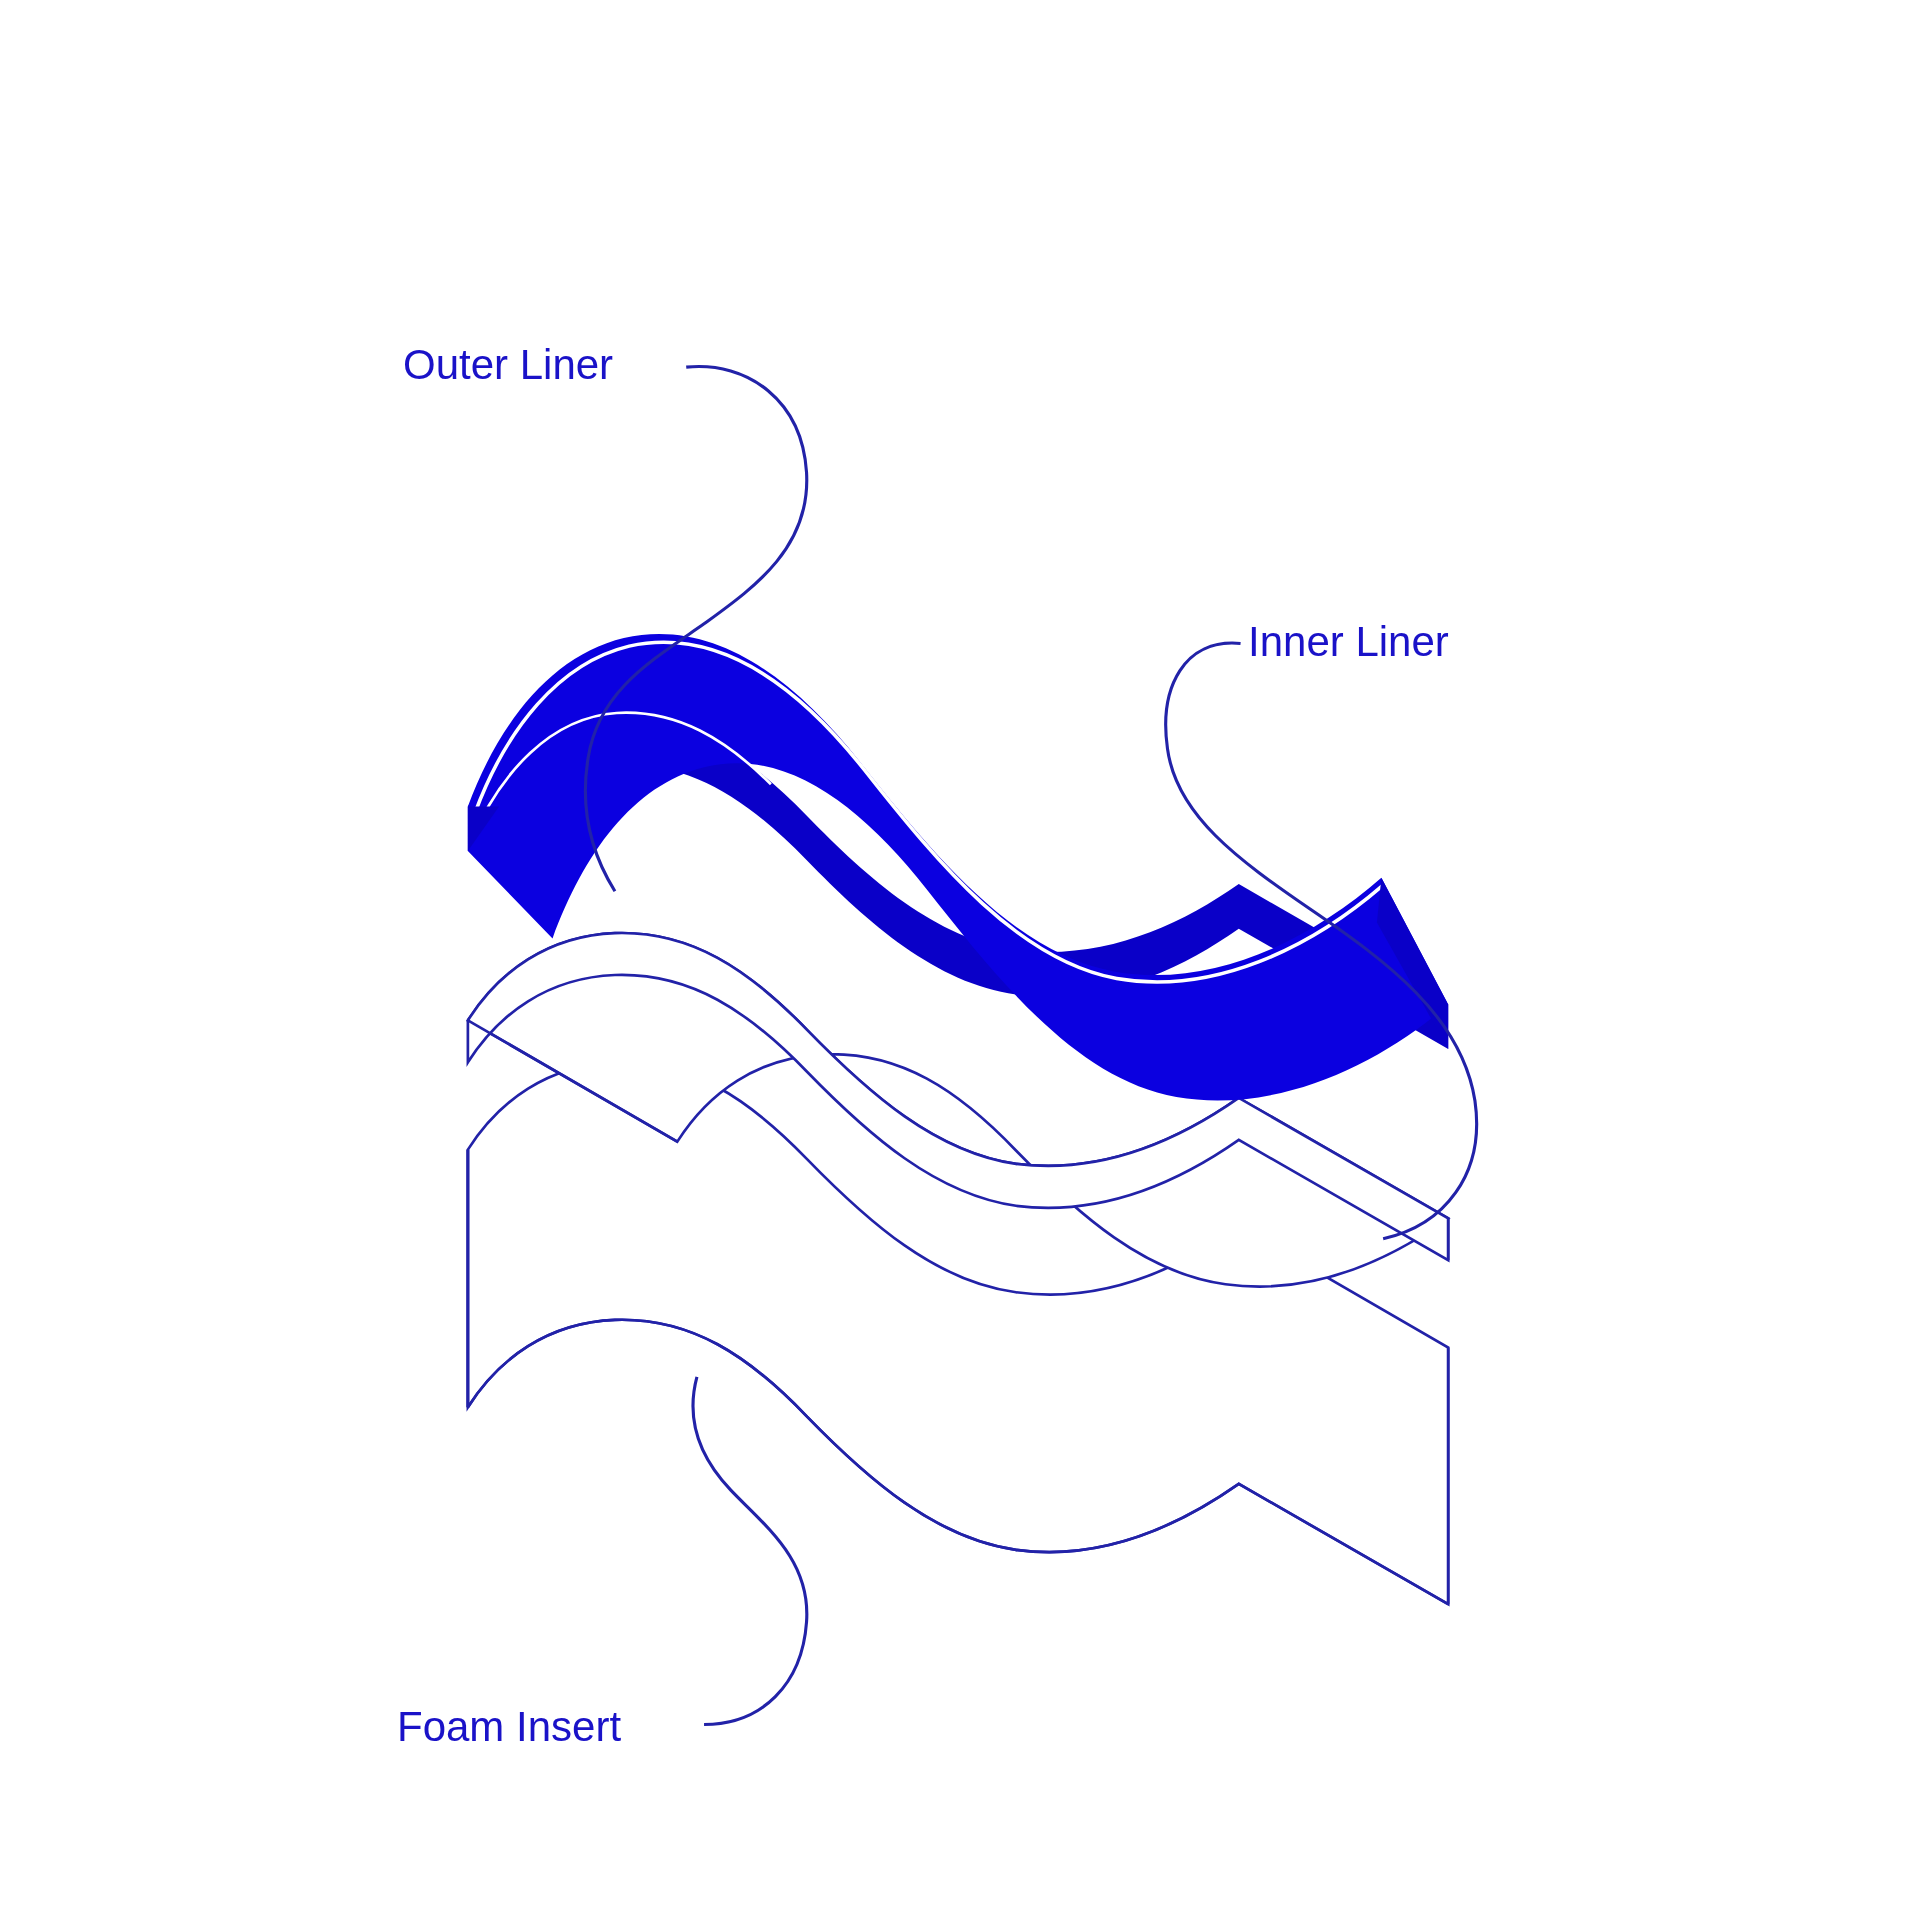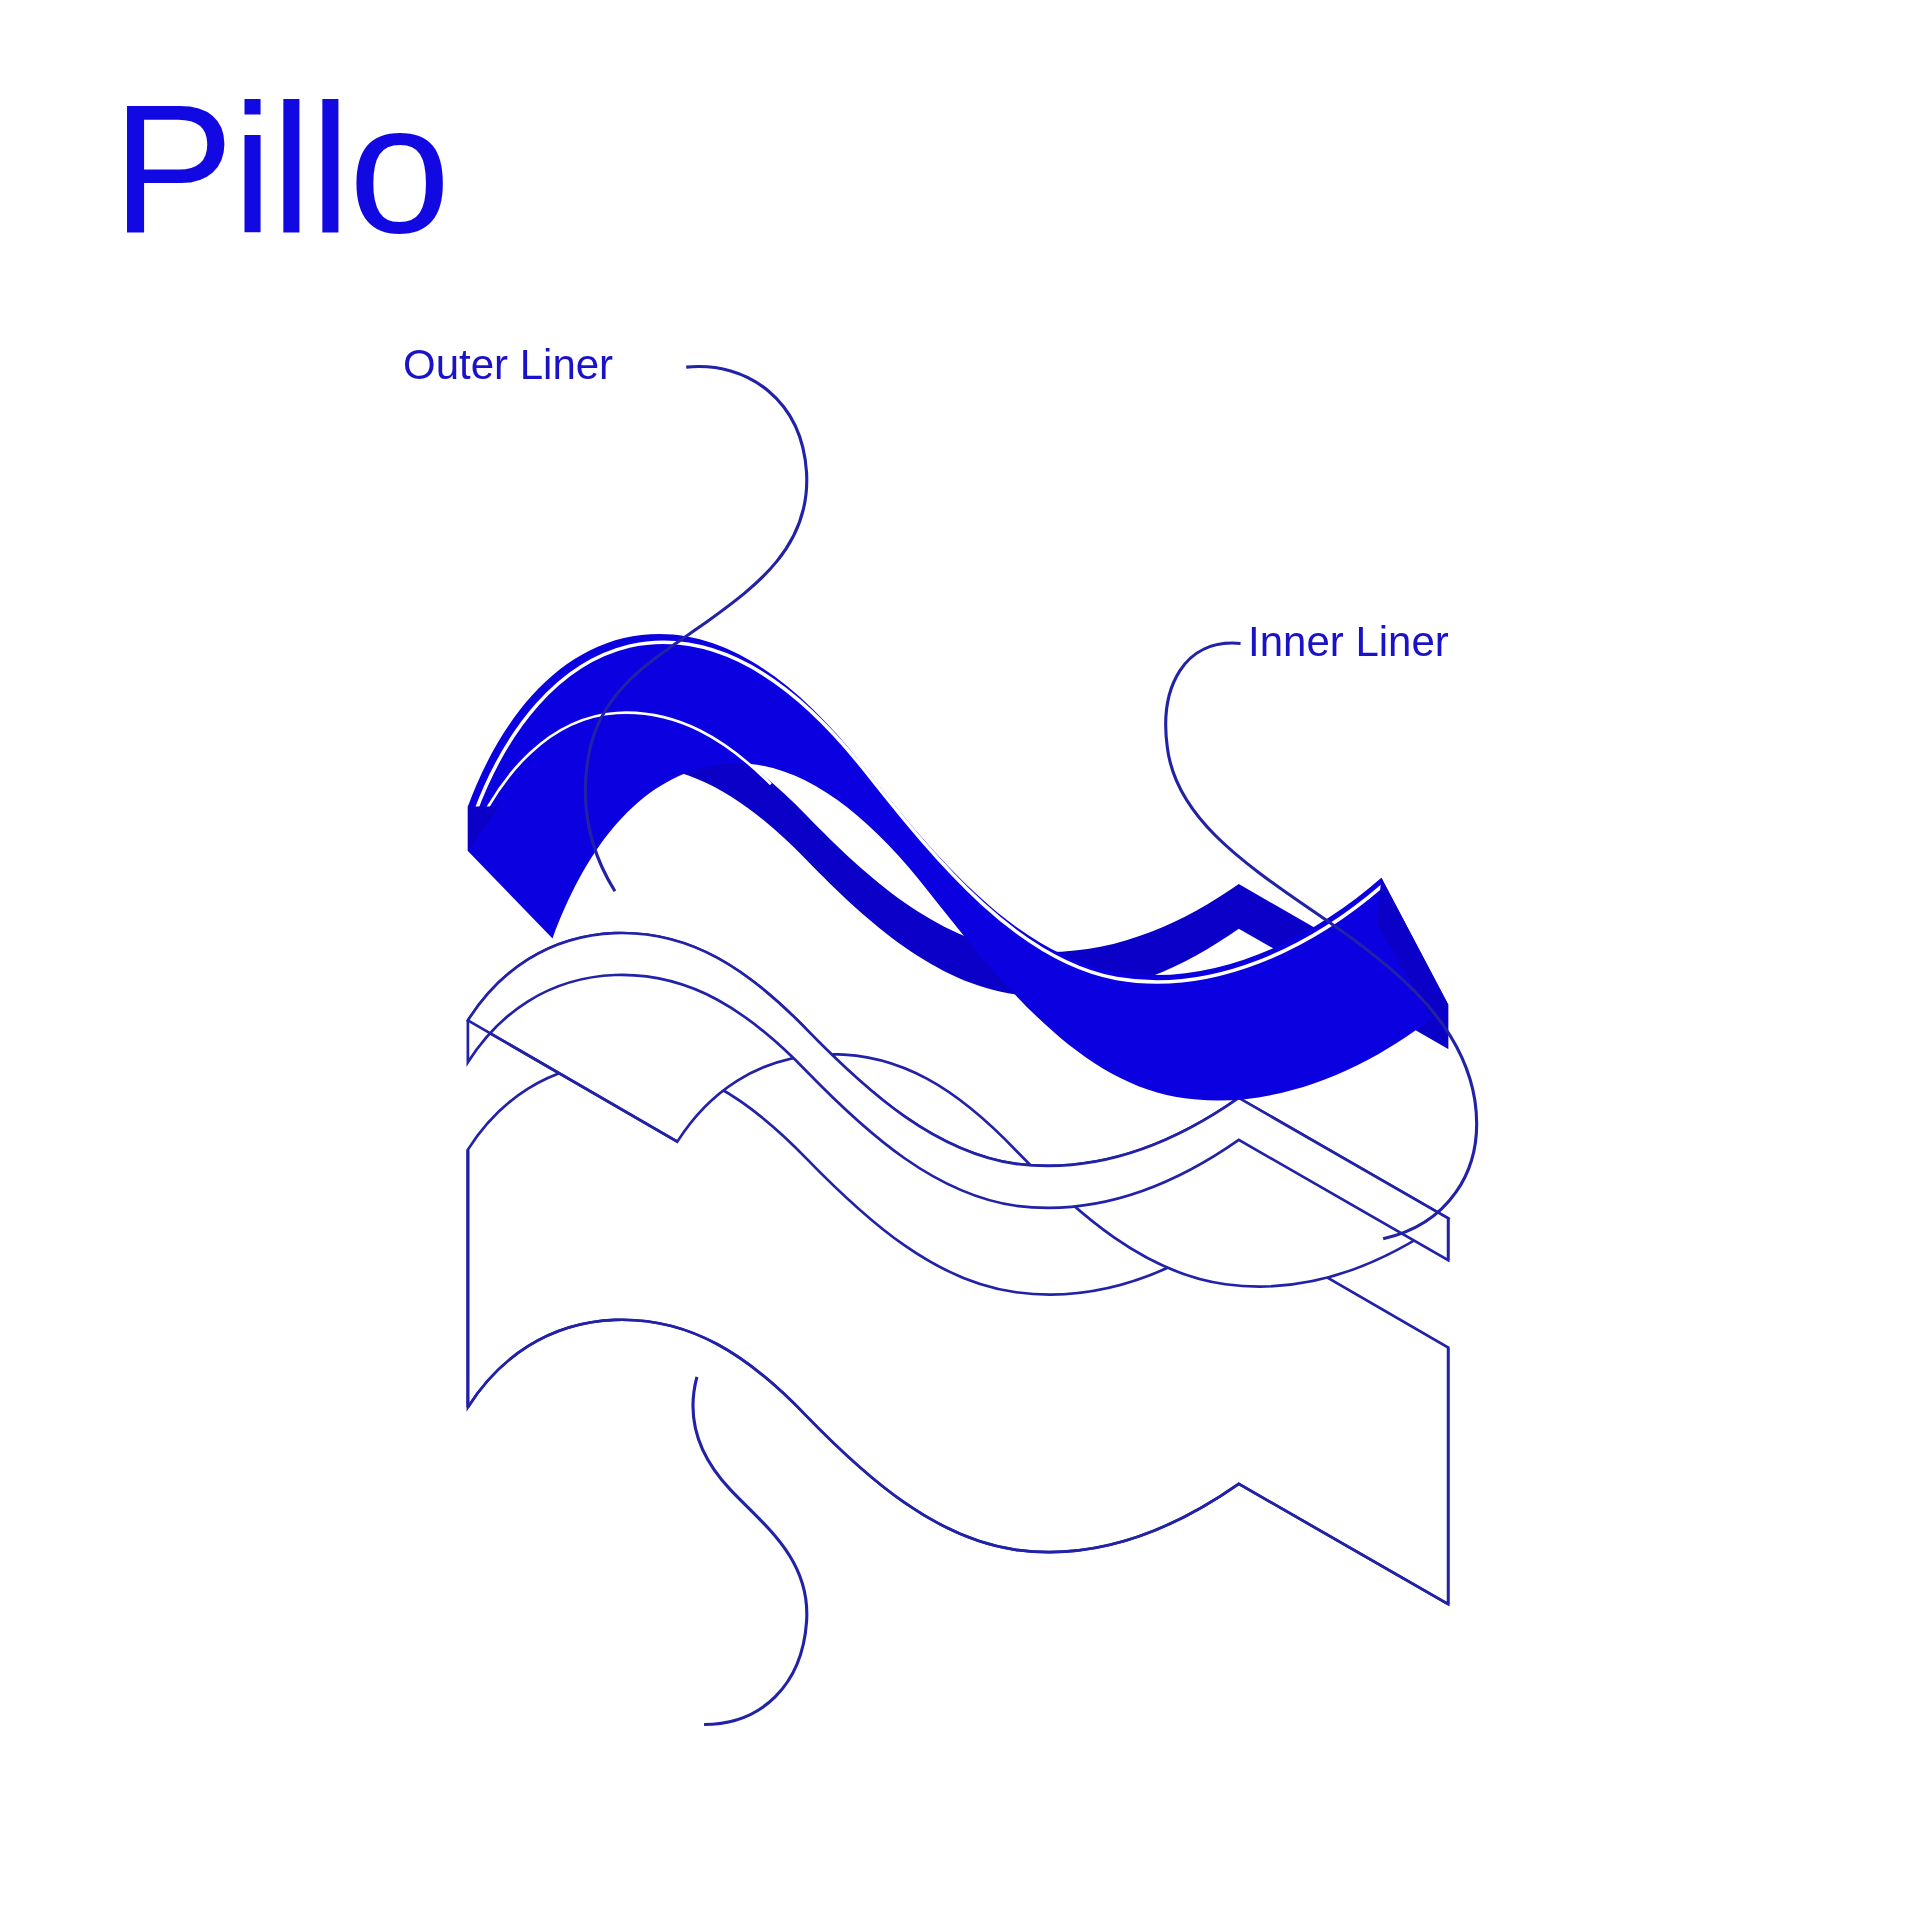--- a/index.html
+++ b/index.html
@@ -178,21 +178,21 @@
              C 1555,1078 1640,1140 1655,1235
              C 1667,1318 1620,1375 1552,1390"></path>
 
     <path fill="none" stroke="#2222A8" stroke-width="3.5" d="M 790,1935
              C 855,1935 900,1890 905,1820
              C 910,1750 858,1712 820,1672
              C 782,1632 770,1590 782,1545"></path>
 
   </svg>
 
-  <div class="brand-title">Pillo</div>
 
   <div class="callout-label" id="label-outer-liner">Outer Liner</div>
 
   <div class="callout-label" id="label-inner-liner">Inner Liner</div>
 
+  <div class="callout-label" id="label-foam-insert">Foam Insert</div>
 
 </div>
 
 
 </body></html>

